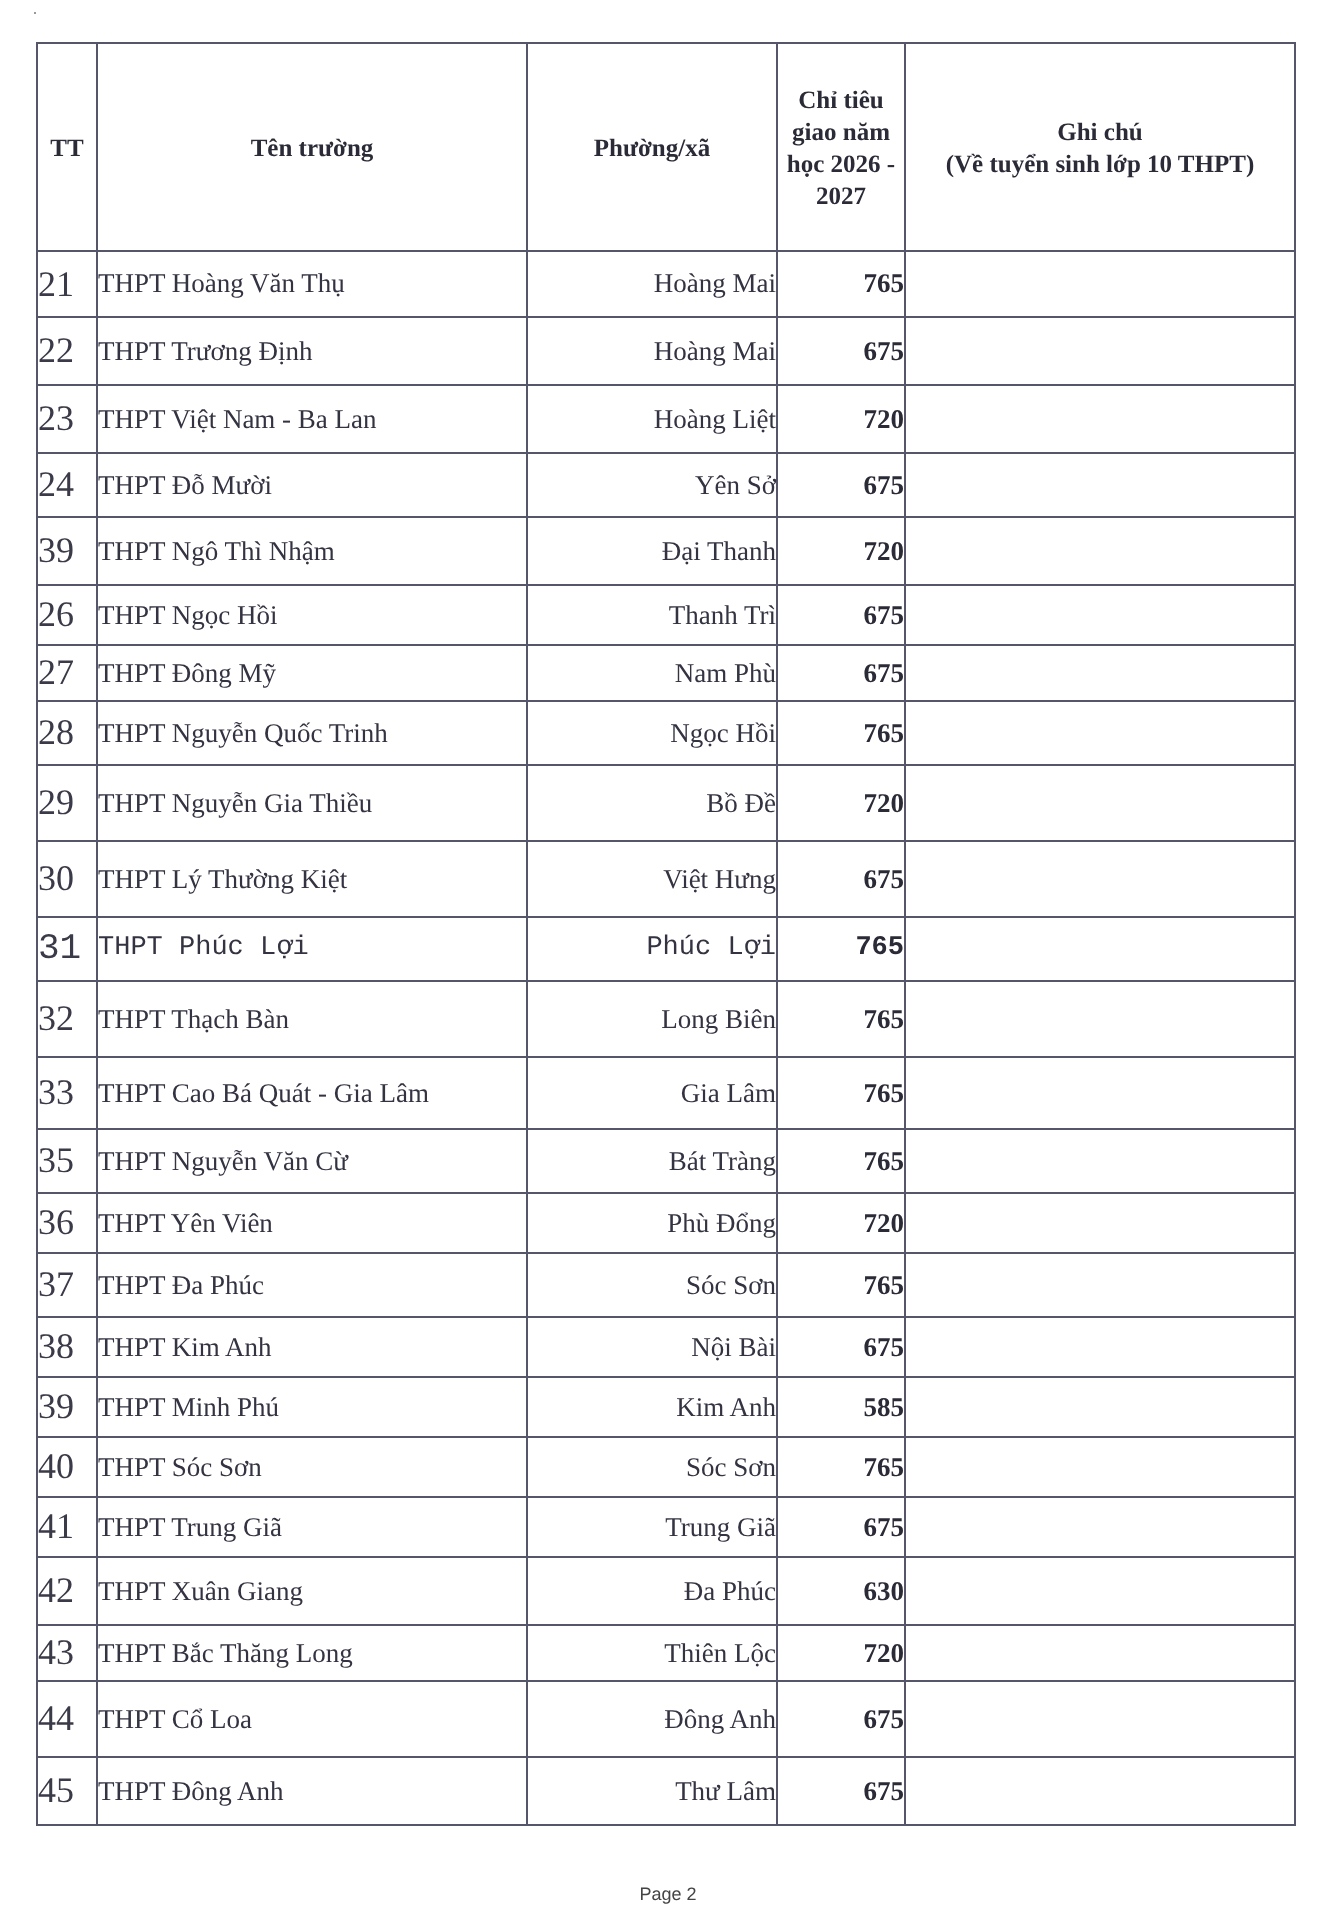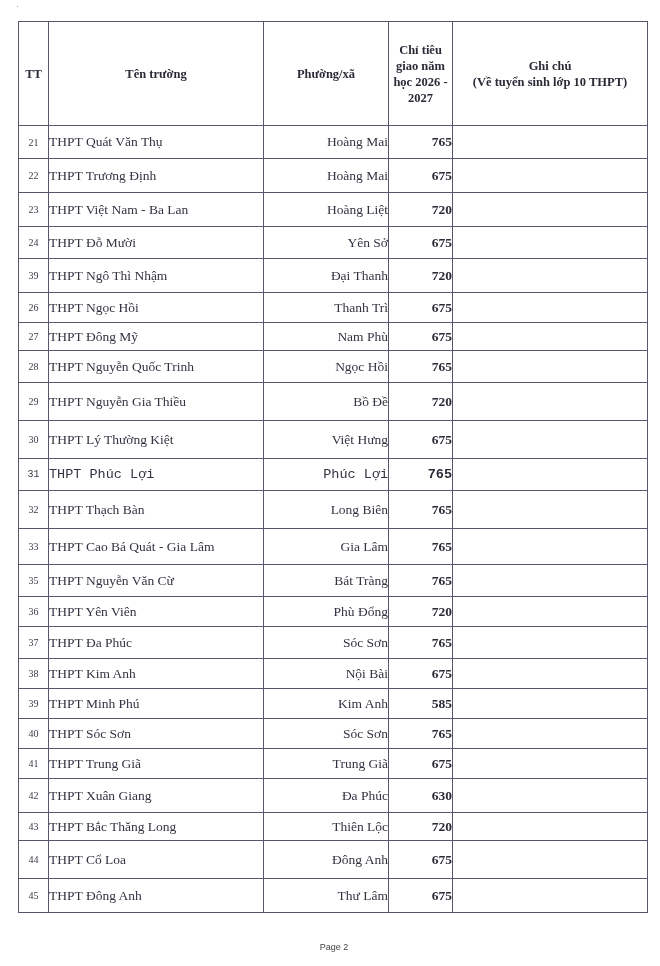--- a/index.html
+++ b/index.html
@@ -49,22 +49,22 @@
   table.quota th {
     font-weight: bold;
     font-size: 12.5px;
     text-align: center;
     line-height: 16px;
     color: #2b2b38;
   }
   table.quota thead tr { height: 104px; }
 
   td.tt {
-    text-align: center;
-    font-size: 10px;
+    text-align: left;
+    font-size: 18px;
     color: #3a3a48;
     vertical-align: top;
     padding-top: 8px;
   }
   td.name {
     text-align: left;
     padding-left: 3px;
     font-size: 13.5px;
     color: #333342;
     vertical-align: top;
@@ -128,21 +128,21 @@
         </th>
         <th>
           <div>Ghi chú</div>
           <div>(Về tuyển sinh lớp 10 THPT)</div>
         </th>
       </tr>
     </thead>
     <tbody id="rows">
         <tr style="height: 33px;">
           <td class="tt">21</td>
-          <td class="name">THPT Quát Văn Thụ</td>
+          <td class="name">THPT Hoàng Văn Thụ</td>
           <td class="ward">Hoàng Mai</td>
           <td class="quota">765</td>
           <td class="note"></td>
         </tr>
         <tr style="height: 34px;">
           <td class="tt">22</td>
           <td class="name">THPT Trương Định</td>
           <td class="ward">Hoàng Mai</td>
           <td class="quota">675</td>
           <td class="note"></td>

